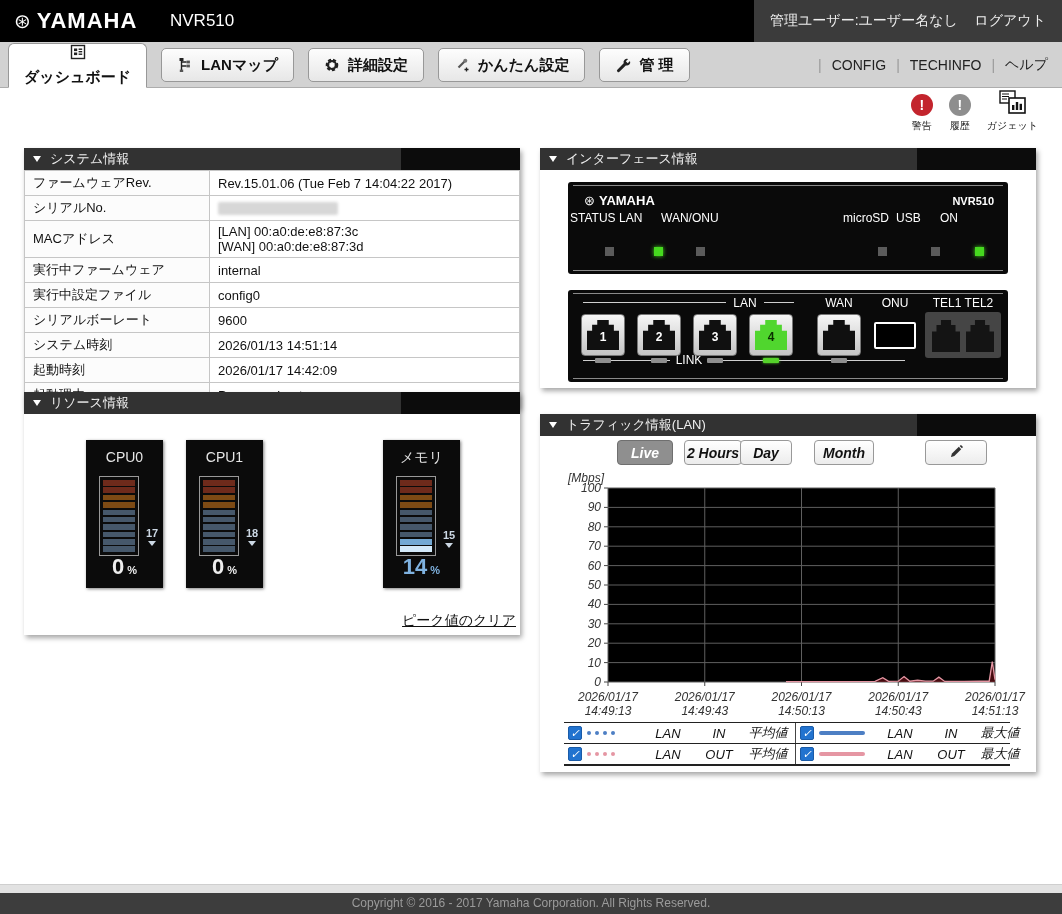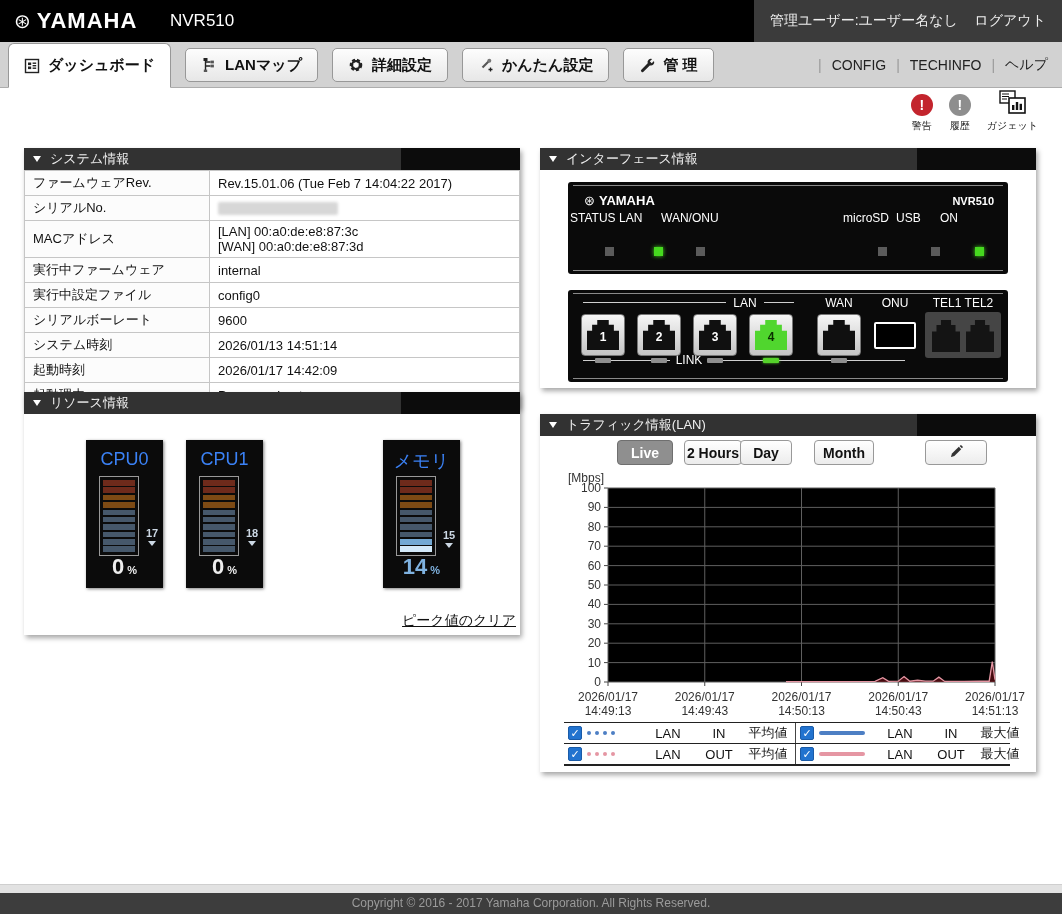--- a/index.html
+++ b/index.html
@@ -19,21 +19,21 @@
   .logout { cursor:pointer; }
 
   
   .tabbar { position:absolute; left:0; top:42px; width:1062px; height:46px; background:#d2d2d2;
             border-bottom:1px solid #adadad; }
   .tabs { position:absolute; left:8px; bottom:0; display:flex; gap:14px; align-items:flex-end; }
   .tab { display:flex; align-items:center; gap:8px; padding:0 15px; height:34px;
          background:linear-gradient(#fdfdfd,#e7e7e7); border:1px solid #989898; border-radius:5px;
          margin-bottom:5px; font-size:15px; font-weight:bold; color:#111; cursor:pointer; white-space:nowrap; }
   .tab.active { background:#fff; border-radius:6px 6px 0 0; height:45px; margin-bottom:-1px;
-                border-bottom:1px solid #fff; z-index:2; }
+                border-bottom:1px solid #fff; z-index:2;flex-direction:column; }
   .tab svg { display:block; }
   .nav-links { position:absolute; right:14px; top:0; height:46px; display:flex; align-items:center;
                font-size:14px; color:#222; }
   .nav-sep { color:#999; margin:0 10px; }
   .nav-link { cursor:pointer; }
 
   
   .quickicons { position:absolute; top:90px; right:24px; display:flex; gap:16px; align-items:flex-end; }
   .qitem { display:flex; flex-direction:column; align-items:center; gap:3px; font-size:10px;
            color:#222; cursor:pointer; }
@@ -91,37 +91,37 @@
   .teljack { position:absolute; top:8px; width:28px; height:32px; background:#141414;
              clip-path:polygon(0 36%,16% 36%,16% 16%,32% 16%,32% 0,68% 0,68% 16%,84% 16%,84% 36%,100% 36%,100% 100%,0 100%); }
   .linkdash { position:absolute; top:68px; width:16px; height:5px; background:#8f8f8f;
               border-radius:1px; transform:translateX(-50%); z-index:2; }
   .linkdash.on { background:#55d22a; box-shadow:0 0 3px #55d22a; }
 
   
   .res-body { position:relative; height:221px; }
   .gauge { position:absolute; top:26px; width:77px; height:148px; background:#0b0b0b;
            box-shadow:1px 1px 3px rgba(0,0,0,.5); }
-  .gauge-title { margin-top:9px; text-align:center; color:#3b82f6; font-size:18px; }
+  .gauge-title { margin-top:9px; text-align:center; color:#e5e5e5; font-size:14px; }
   .gauge-bar { position:absolute; left:13px; top:36px; width:40px; height:80px; border:1px solid #999;
                display:flex; flex-direction:column; justify-content:space-between; padding:3px; }
   .seg { height:5.5px; width:100%; }
   .gauge-peak { position:absolute; left:55px; width:22px; text-align:center; color:#ccd8e4;
                 font-size:11px; font-weight:bold; line-height:11px; }
   .peak-tri { width:0; height:0; border-left:4px solid transparent; border-right:4px solid transparent;
               border-top:5px solid #ccd8e4; margin:2px auto 0; }
   .gauge-val { position:absolute; left:0; right:0; bottom:8px; text-align:center; color:#ededed; }
   .gauge-val.blue { color:#7fb2e0; }
   .gv-num { font-size:22px; font-weight:bold; color:inherit; }
   .gv-unit { font-size:11px; font-weight:bold; margin-left:3px; }
   .clear-link { position:absolute; right:4px; top:198px; font-size:14px; color:#111;
                 text-decoration:underline; cursor:pointer; }
 
   
-  .traffic-body { position:relative; height:424px; }
+  .traffic-body { position:relative; height:424px;font-style:italic; }
   .tbtn { position:absolute; top:4px; height:25px; border:1px solid #999; border-radius:4px;
           background:linear-gradient(#fff,#ececec); font-size:14px; font-weight:bold; color:#111;
           display:flex; align-items:center; justify-content:center; cursor:pointer; }
   .tbtn.active { background:#8f8f8f; color:#fff; border-color:#6f6f6f; }
   .chart-svg { position:absolute; left:0; top:34px; }
   .legend { position:absolute; left:24px; top:286px; width:446px; border-bottom:2px solid #222; }
   .legend-row { display:flex; height:21px; align-items:stretch; border-top:1px solid #222; }
   .legend-group { flex:1; display:flex; align-items:center; padding-left:4px; }
   .legend-group + .legend-group { border-left:1px solid #444; }
   .lg-check { width:14px; height:14px; background:#2273cf; border:1px solid #1a5ba8; border-radius:2px;

